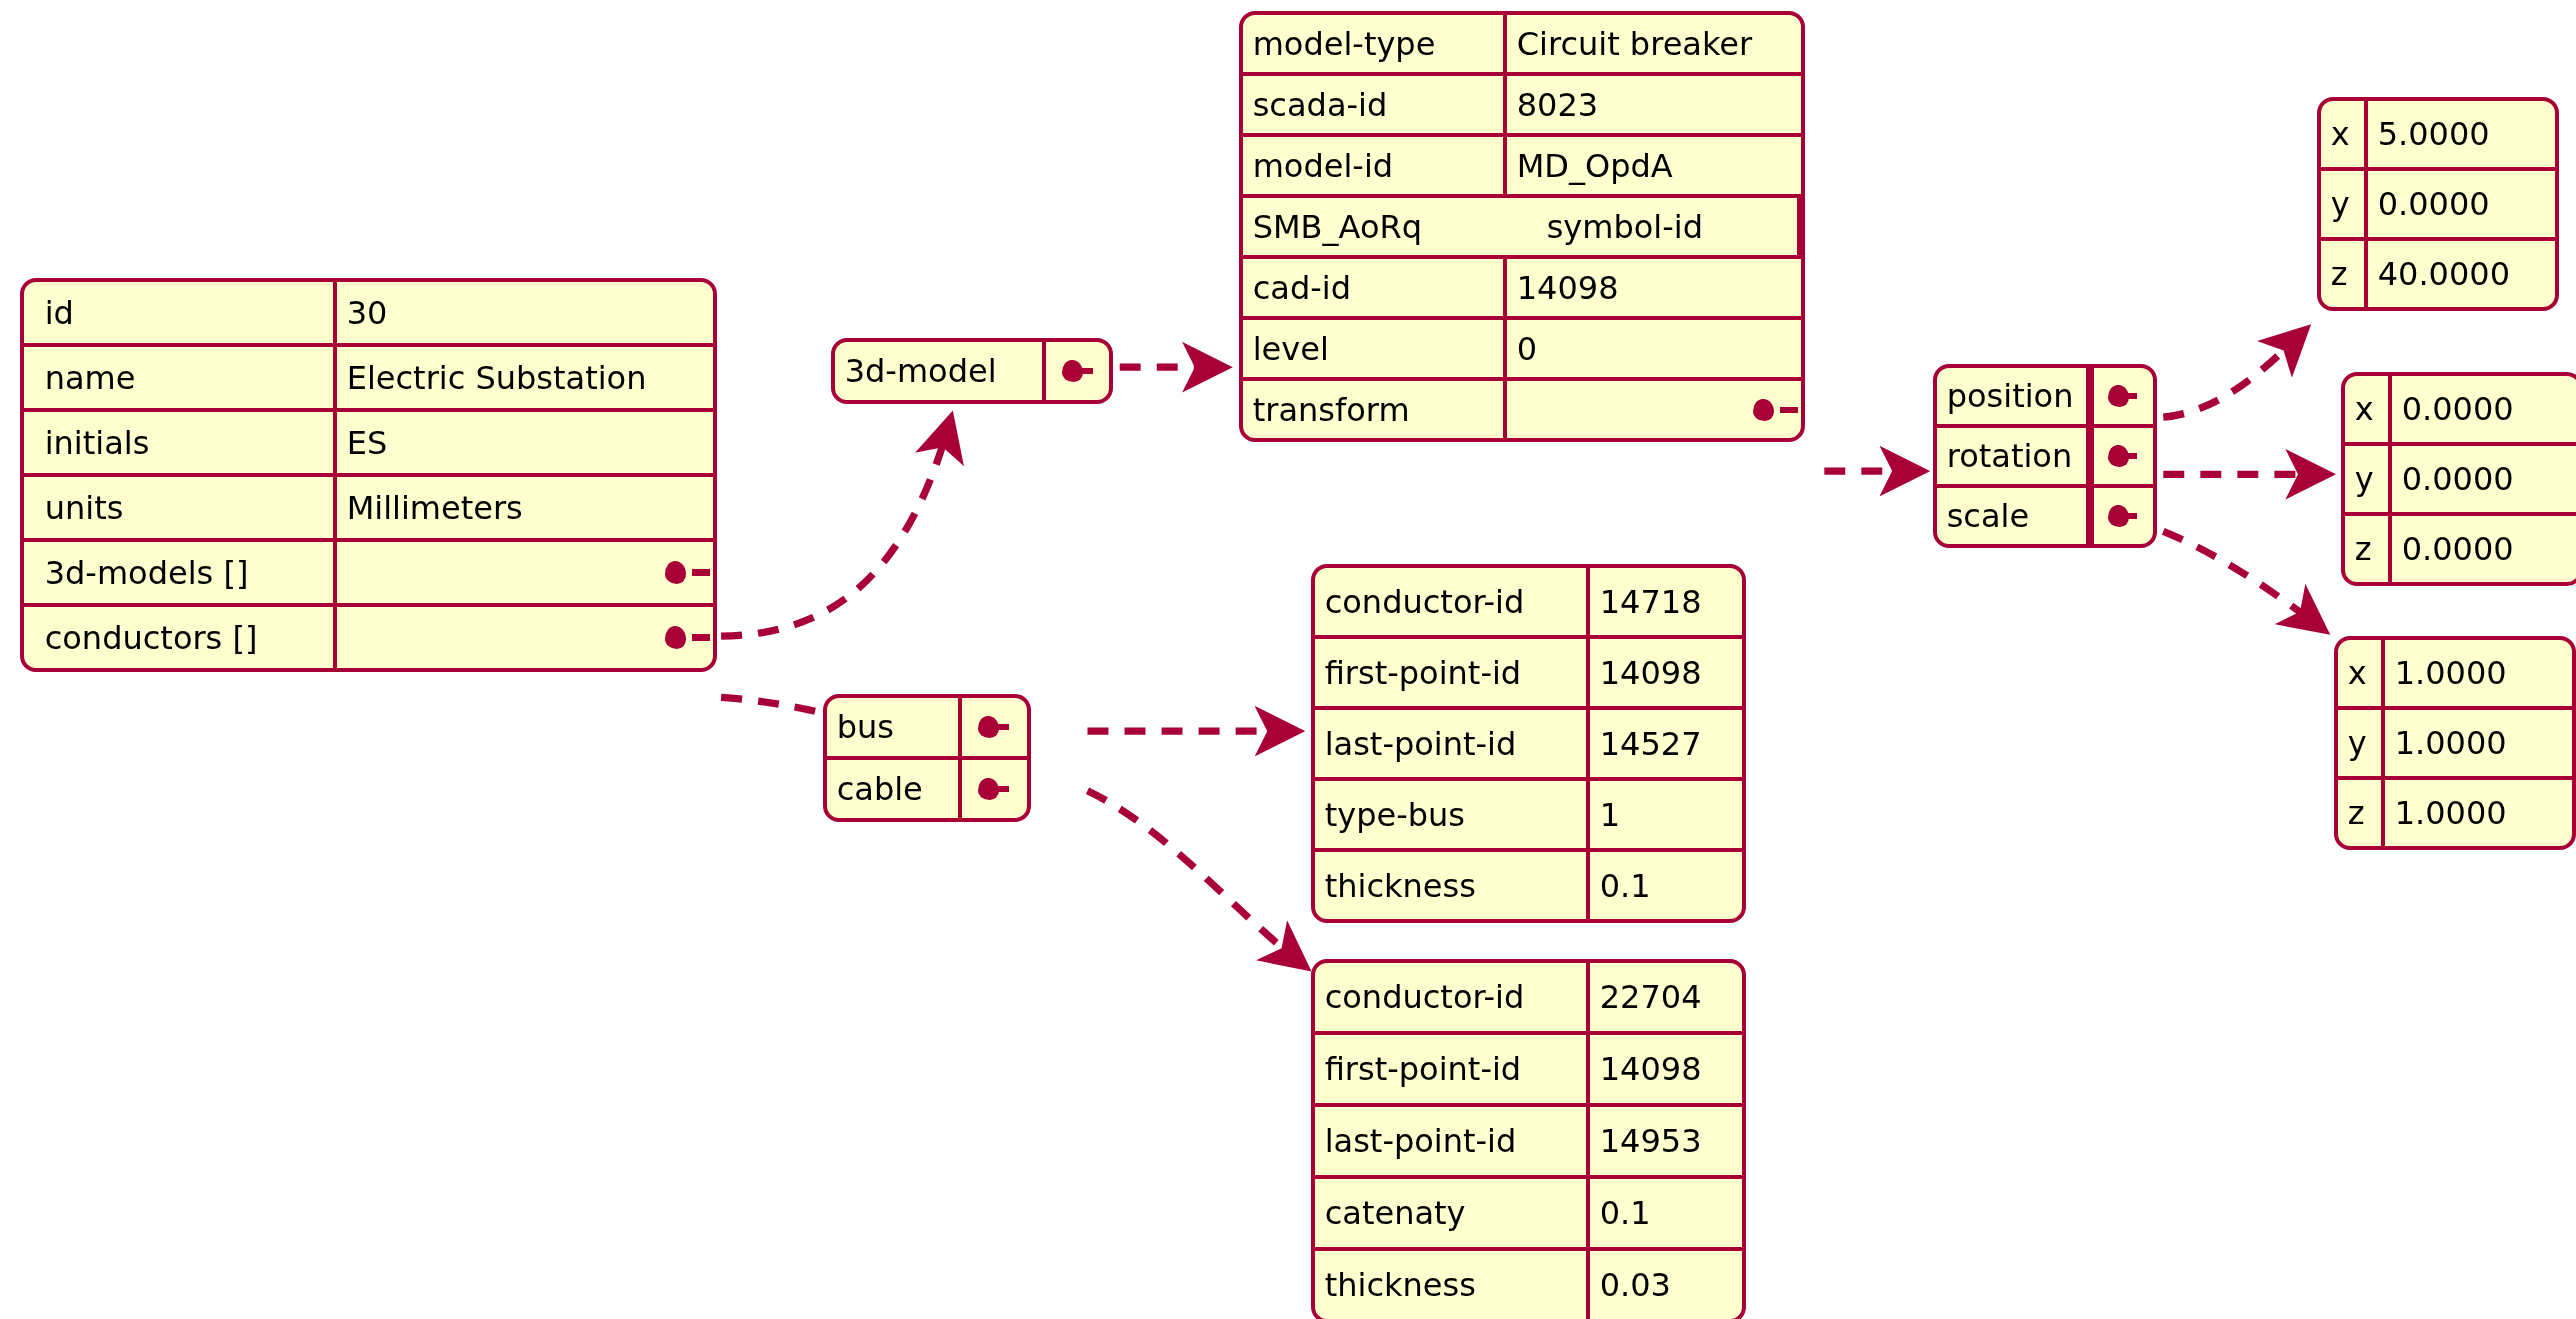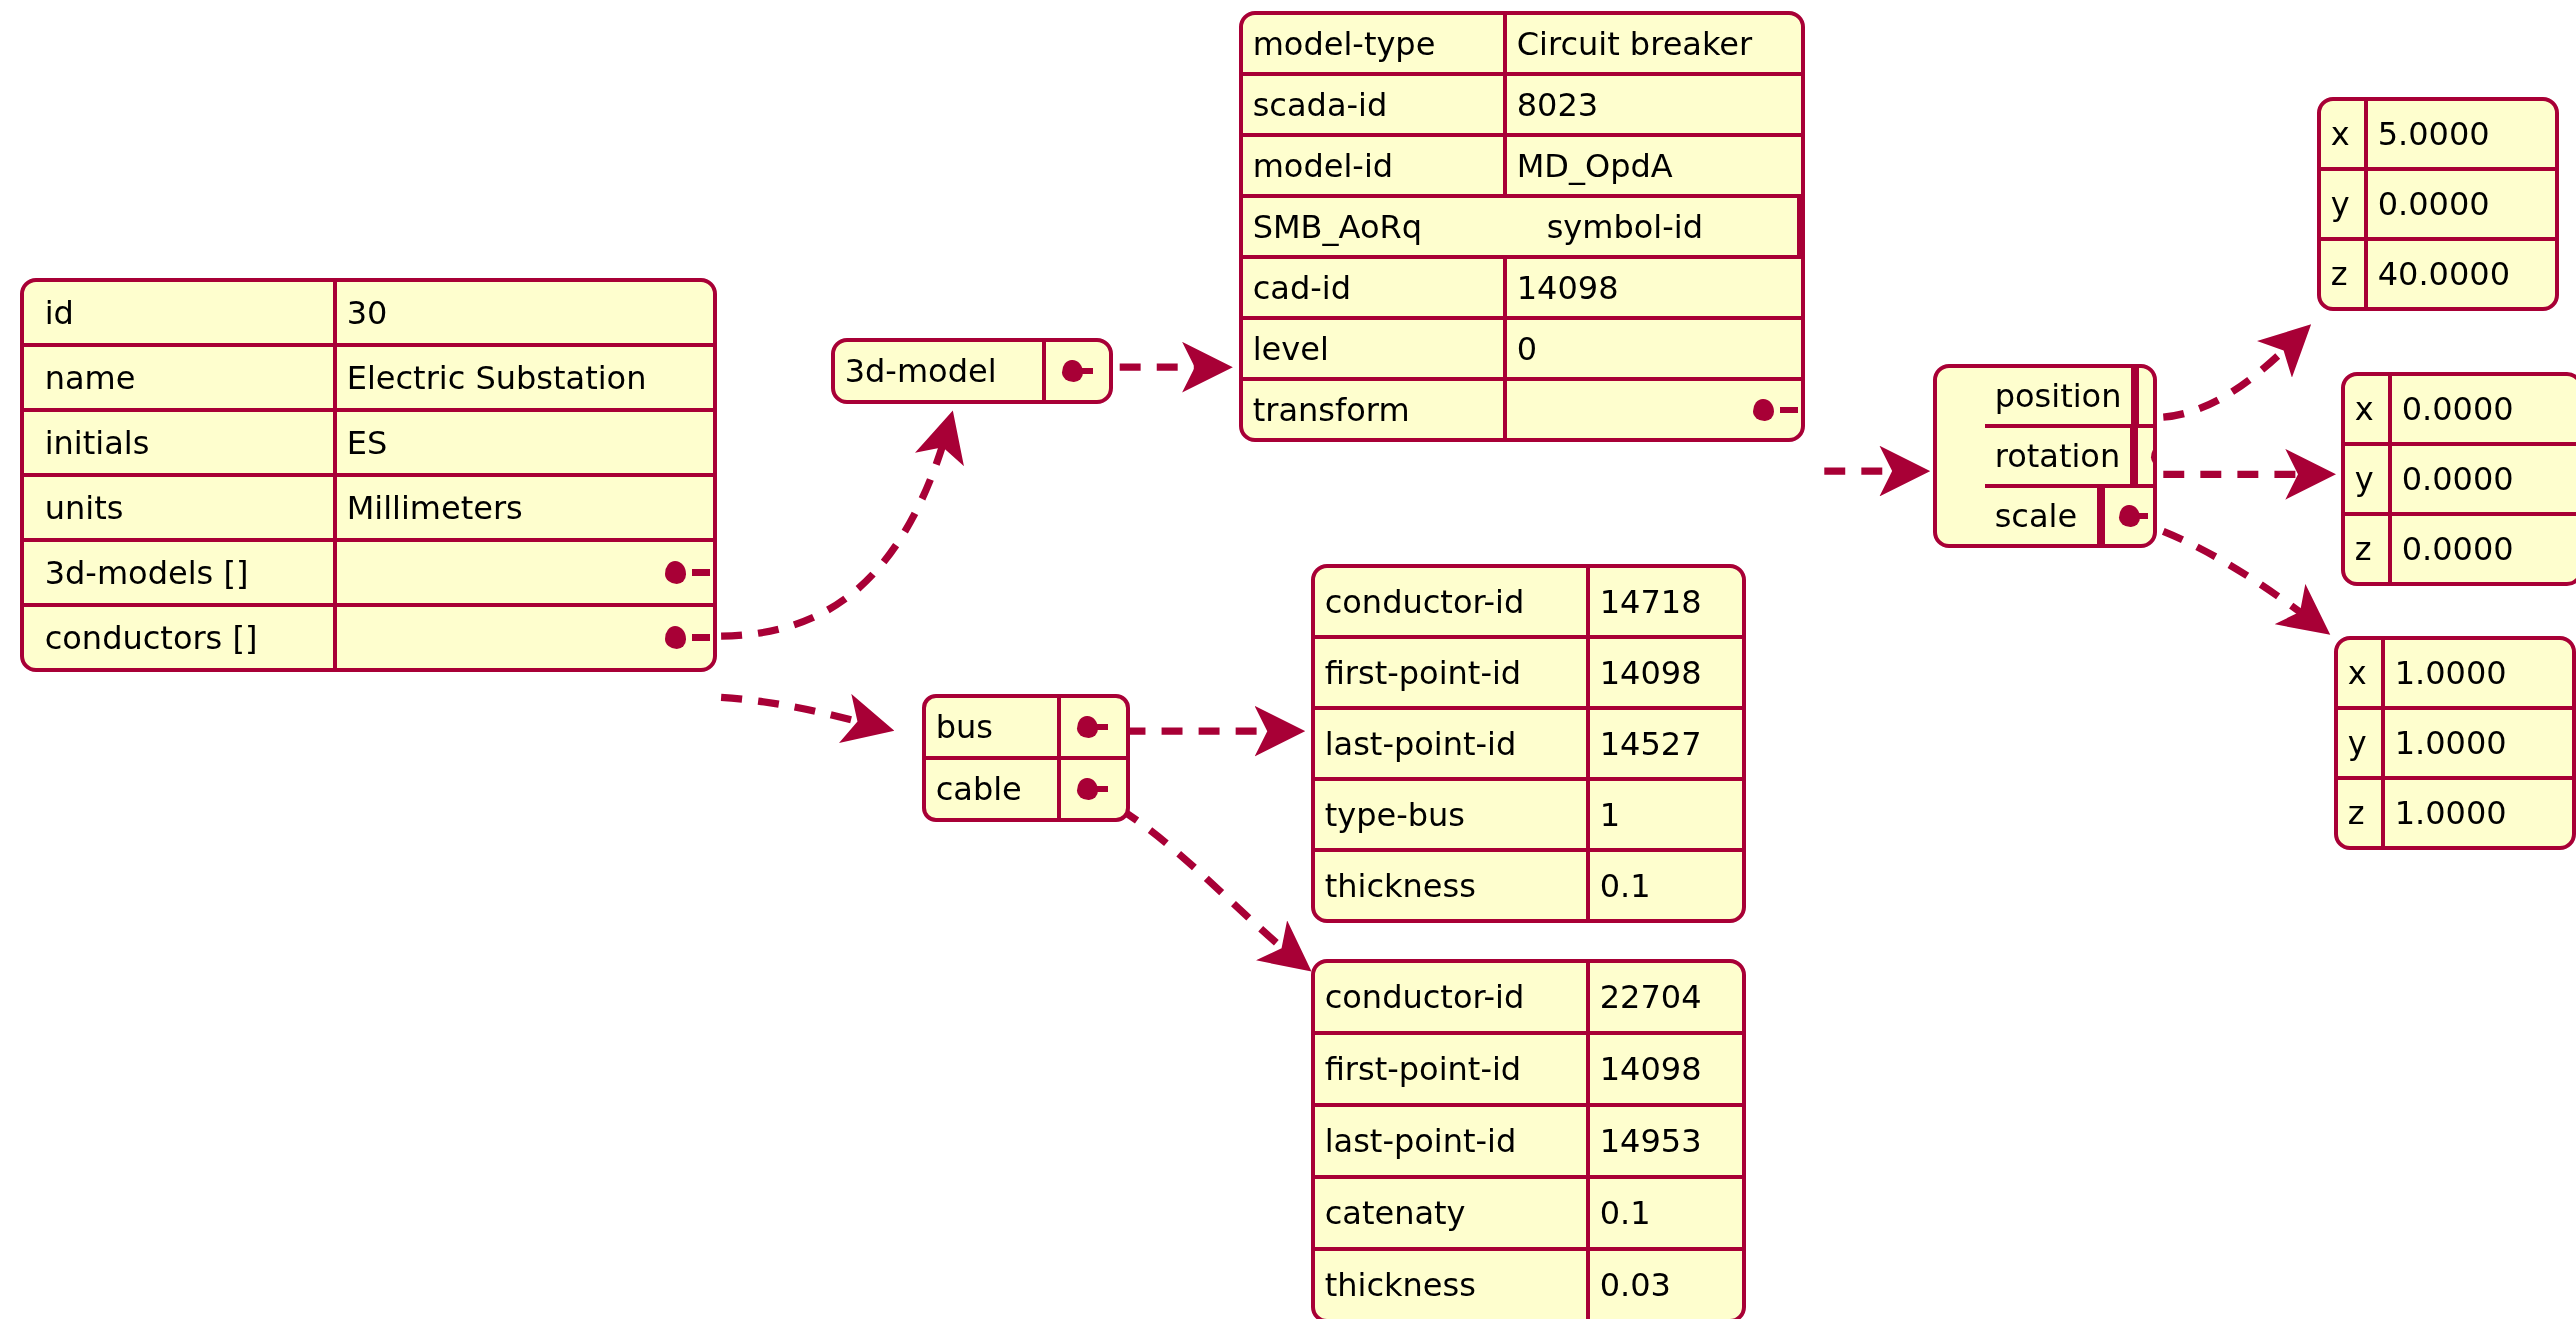--- a/index.html
+++ b/index.html
@@ -98,24 +98,24 @@
     margin-top: -11.3px;
   }
   .cell.val.withdot .dot-stub {
     right: 3.2px;
   }
 
   
   #node-substation   { left: 20px;   top: 278px;  width: 697px;  }
   #node-3dmodel      { left: 831px; top: 338px;  width: 282px;  }
   #node-breaker      { left: 1239px; top: 11.3px;   width: 566px;  }
-  #node-buscable     { left: 922px; top: 694px;  width: 208px; border-radius: 14px;  }
+  #node-buscable     { left: 823px; top: 694px;  width: 208px;  }
   #node-bus-tbl      { left: 1311px; top: 564px;  width: 435px;  }
   #node-cable-tbl    { left: 1311px; top: 959px; width: 435px;  }
-  #node-transform    { left: 1933px; top: 364px;  width: 224px; padding-left: 48px;  }
+  #node-transform    { left: 1933px; top: 364px;  width: 224px;  }
   #node-position-tbl { left: 2317px; top: 97px;  width: 242px;  }
   #node-rotation-tbl { left: 2341px; top: 372px;  width: 242px;  }
   #node-scale-tbl    { left: 2334px; top: 636px;  width: 242px;  }
 
   
   #node-substation .cell.key   { width: 302px; }
   #node-breaker .cell.key      { width: 264px; }
   #node-bus-tbl .cell.key      { width: 275px; }
   #node-cable-tbl .cell.key    { width: 275px; }
   #node-transform .cell.key    { width: 153px; }

